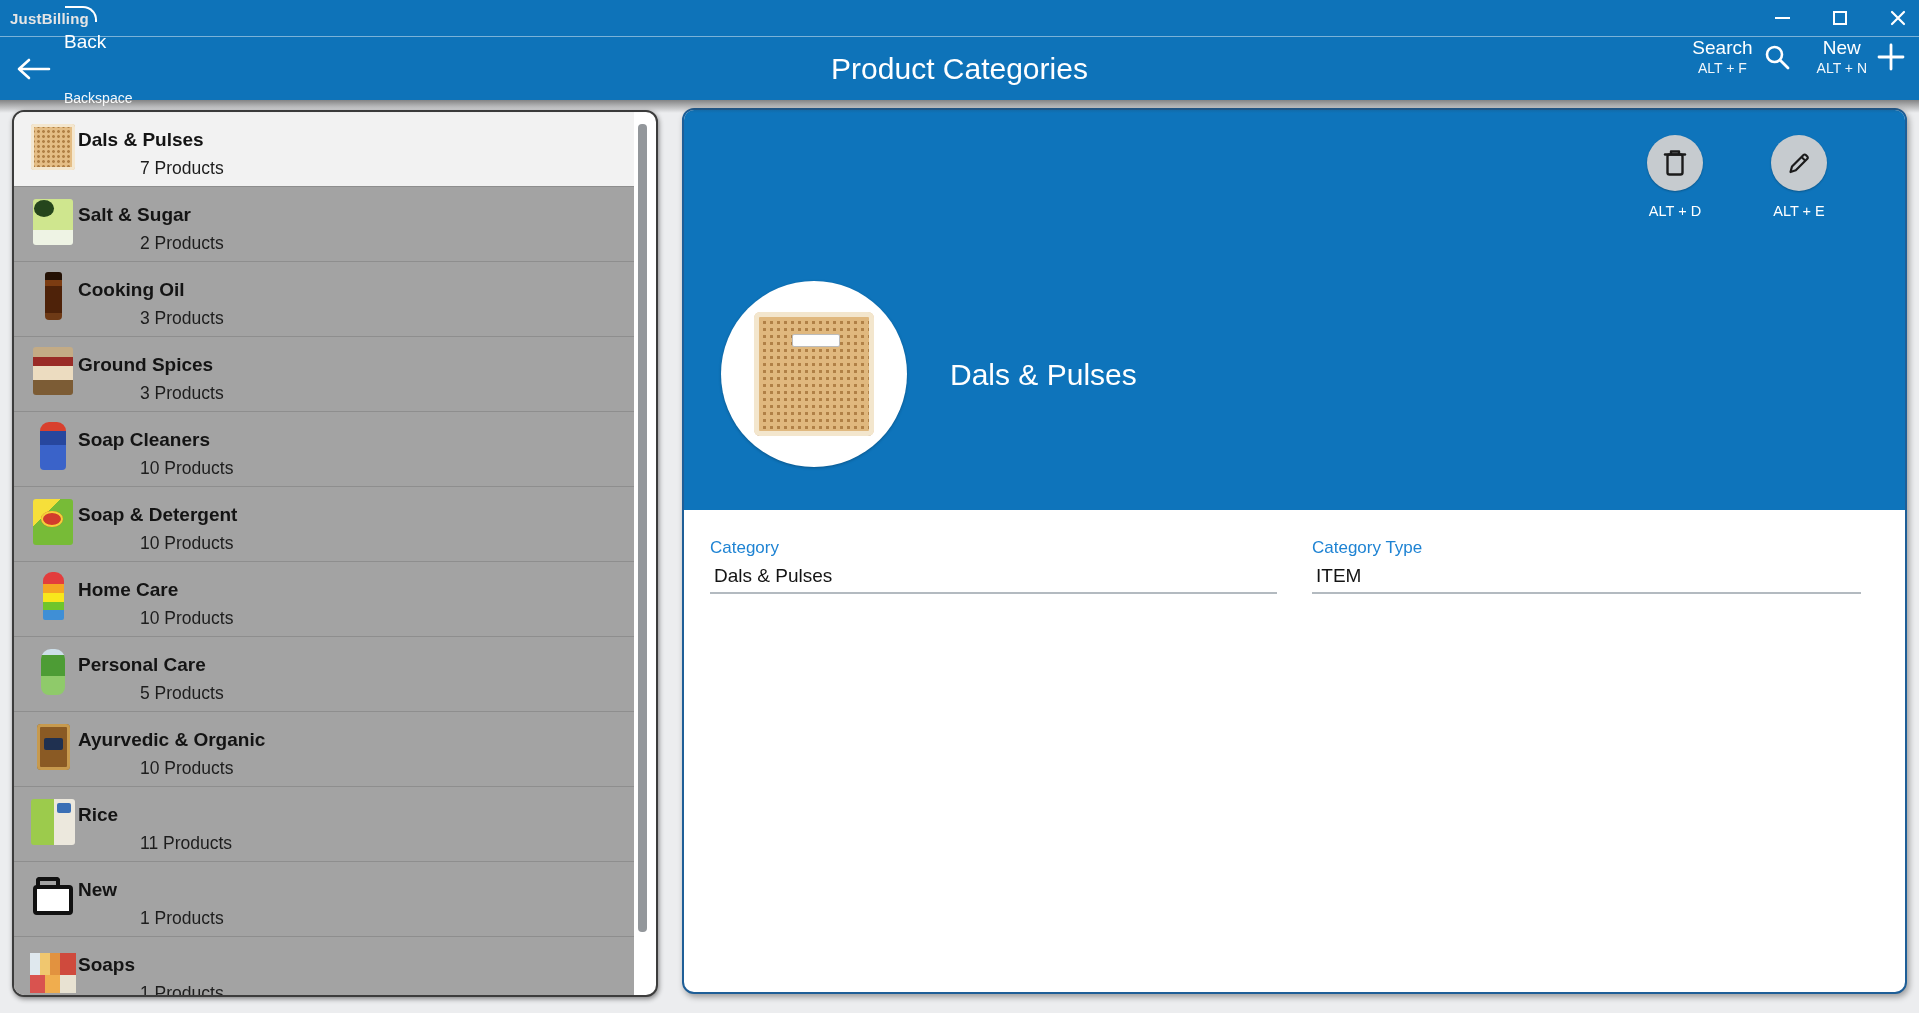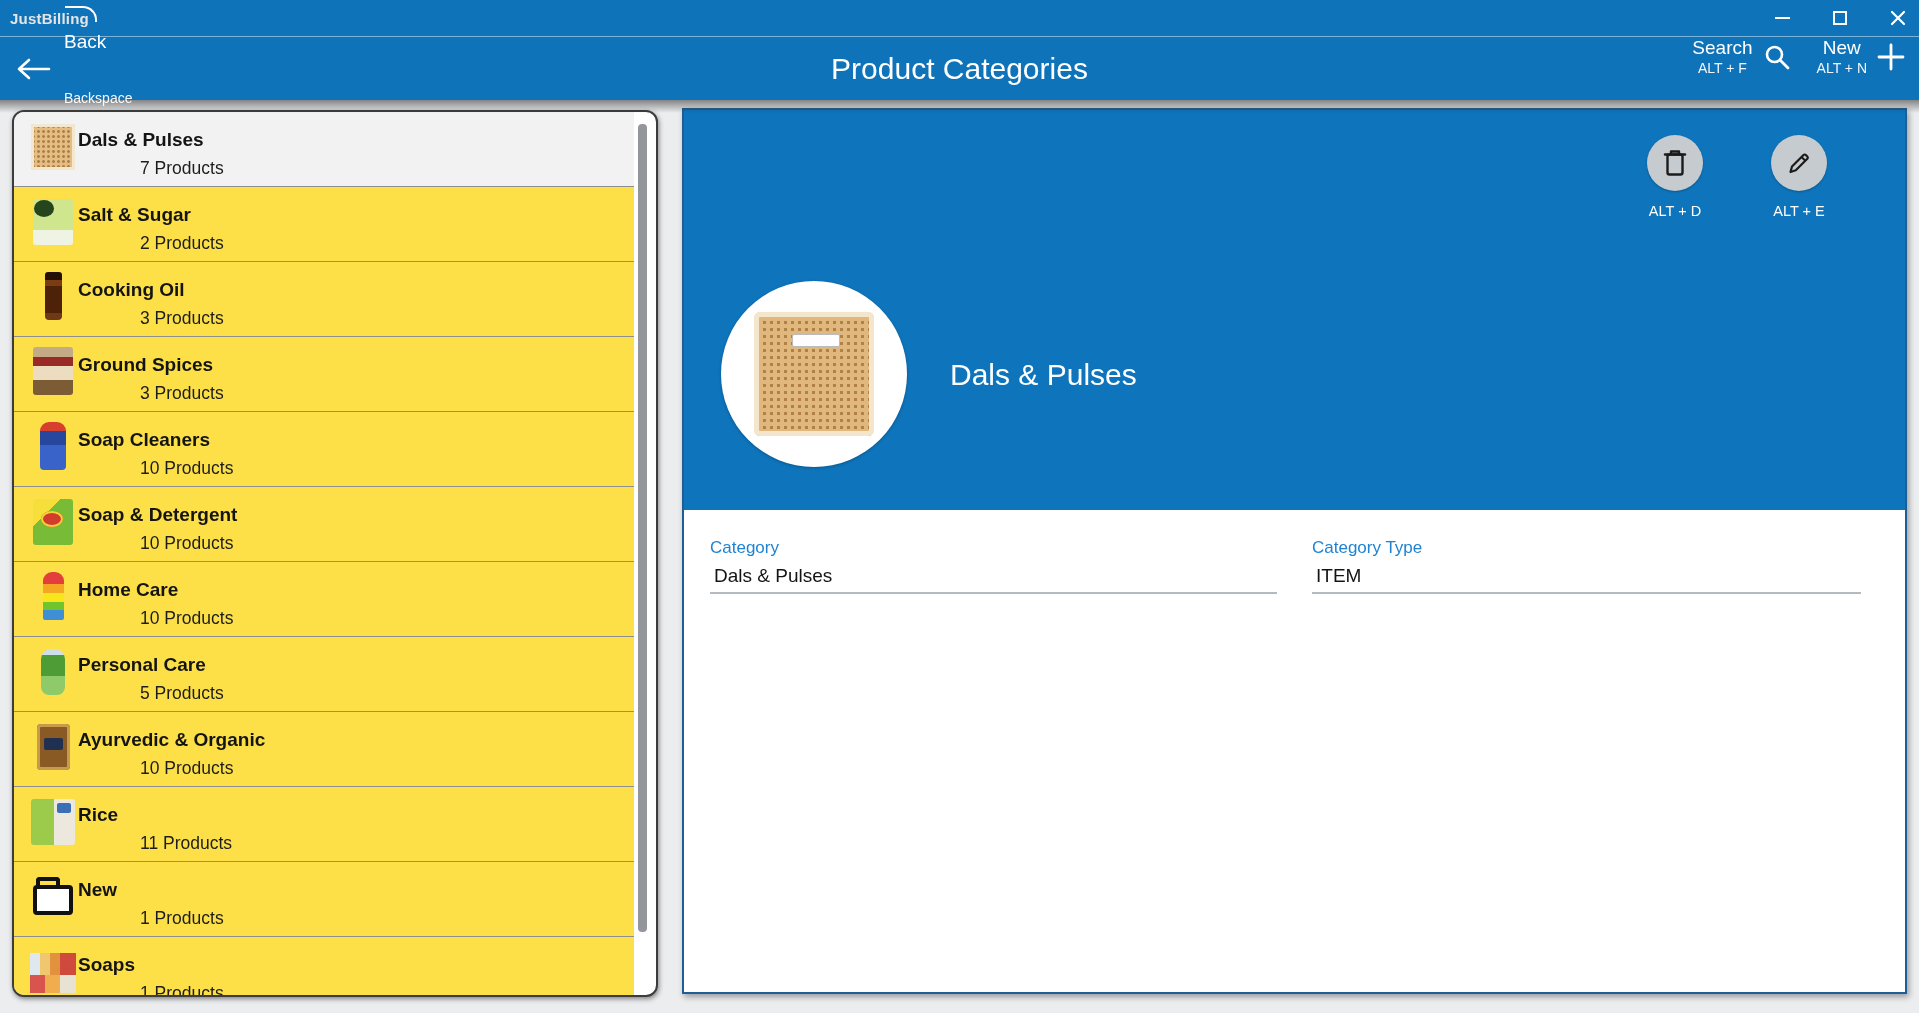--- a/index.html
+++ b/index.html
@@ -30,21 +30,21 @@
   .nav-action-label { font-size:19px; line-height:22px; }
   .nav-action-shortcut { font-size:14px; line-height:18px; opacity:.95; }
   .header-shadow { position:absolute; top:100px; left:0; width:1919px; height:13px;
                    background:linear-gradient(rgba(45,45,45,.55), rgba(45,45,45,0)); z-index:4; }
 
   
   .side-card { position:absolute; left:12px; top:110px; width:646px; height:887px; background:#fff;
                border:2px solid #3c3c3c; border-radius:12px; box-shadow:1px 2px 5px rgba(0,0,0,.45);
                overflow:hidden; z-index:3; }
   .list { position:absolute; left:0; top:0; width:620px; }
-  .list-item { position:relative; height:75px; border-bottom:1px solid #8e8e8e; display:flex; padding-left:16px; cursor:pointer; background:#fde047; }
+  .list-item { position:relative; height:75px; border-bottom:1px solid #8e8e8e; display:flex; padding-left:16px; cursor:pointer; background:#a3a3a3; }
   .list-item.selected { background:#f2f2f2; }
   .icon-slot { width:46px; height:60px; margin-top:10px; display:flex; justify-content:center; align-items:flex-start; flex-shrink:0; }
   .item-text { margin-left:2px; display:flex; flex-direction:column; }
   .item-name { margin-top:17px; font-size:19px; font-weight:bold; color:#141414; line-height:22px; }
   .item-count { margin-left:62px; margin-top:7px; font-size:17.5px; color:#1d1d1d; line-height:20px; }
   .scroll-thumb { position:absolute; left:624px; top:12px; width:9px; height:808px; background:#93979b; border-radius:4px; cursor:grab; }
 
   
   .item-icon { position:relative; }
   .icon-dals { width:44px; height:46px; border-radius:3px; margin-top:2px;
@@ -76,21 +76,21 @@
   .icon-new-folder { width:40px; height:30px; margin-top:13px; border:4px solid #111; border-radius:4px; background:#fff; }
   .icon-new-folder::before { content:''; position:absolute; left:-1px; top:-12px; width:16px; height:8px;
                border:4px solid #111; border-bottom:none; border-radius:4px 4px 0 0; }
   .icon-soaps { width:46px; height:40px; margin-top:6px;
                background-image:linear-gradient(90deg,#dfe8ee 0 22%,#f0c76f 22% 44%,#e2923f 44% 66%,#cf4a3d 66% 100%),
                                 linear-gradient(90deg,#d9534f 0 33%,#f0ad4e 33% 66%,#e8e2d2 66% 100%);
                background-size:100% 55%,100% 45%; background-position:top,bottom; background-repeat:no-repeat; }
 
   
   .detail-panel { position:absolute; left:682px; top:108px; width:1225px; height:886px; background:#fff;
-                  border:2px solid #1e5e97; border-radius:0; box-shadow:2px 3px 6px rgba(0,0,0,.35); overflow:hidden; z-index:3; }
+                  border:2px solid #1e5e97; border-radius:12px; box-shadow:2px 3px 6px rgba(0,0,0,.35); overflow:hidden; z-index:3; }
   .detail-hero { position:absolute; left:0; top:0; width:100%; height:400px; background:#0e74bb; }
   .hero-actions { position:absolute; top:25px; right:63px; display:flex; }
   .action-block { display:flex; flex-direction:column; align-items:center; width:86px; margin-left:38px; cursor:pointer; }
   .action-circle { width:56px; height:56px; border-radius:50%; background:#c6cbcf; display:flex; align-items:center; justify-content:center;
                    box-shadow:0 1px 2px rgba(0,0,0,.25); }
   .action-shortcut { margin-top:12px; color:#fff; font-size:14.5px; }
   .hero-avatar { position:absolute; left:37px; top:171px; width:186px; height:186px; border-radius:50%; background:#fff;
                  display:flex; align-items:center; justify-content:center; box-shadow:0 1px 3px rgba(0,0,0,.25); }
   .avatar-bag { position:relative; width:120px; height:124px; border-radius:6px;
                 background-image:radial-gradient(#b08046 1.4px, rgba(0,0,0,0) 1.9px); background-size:7px 7px; background-color:#e0b87e;

